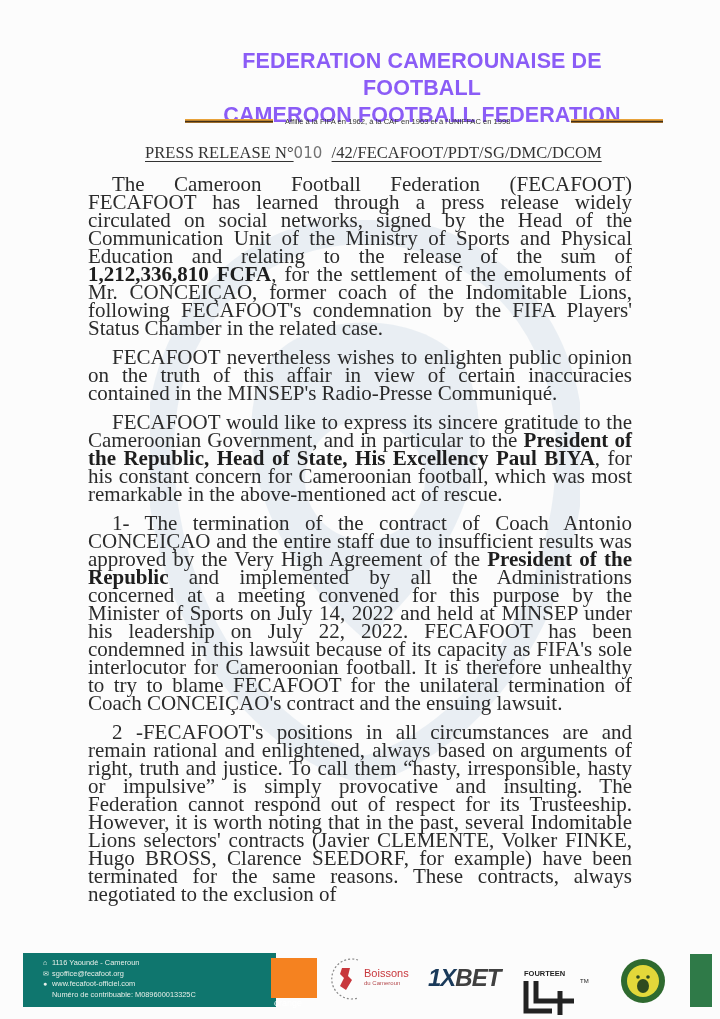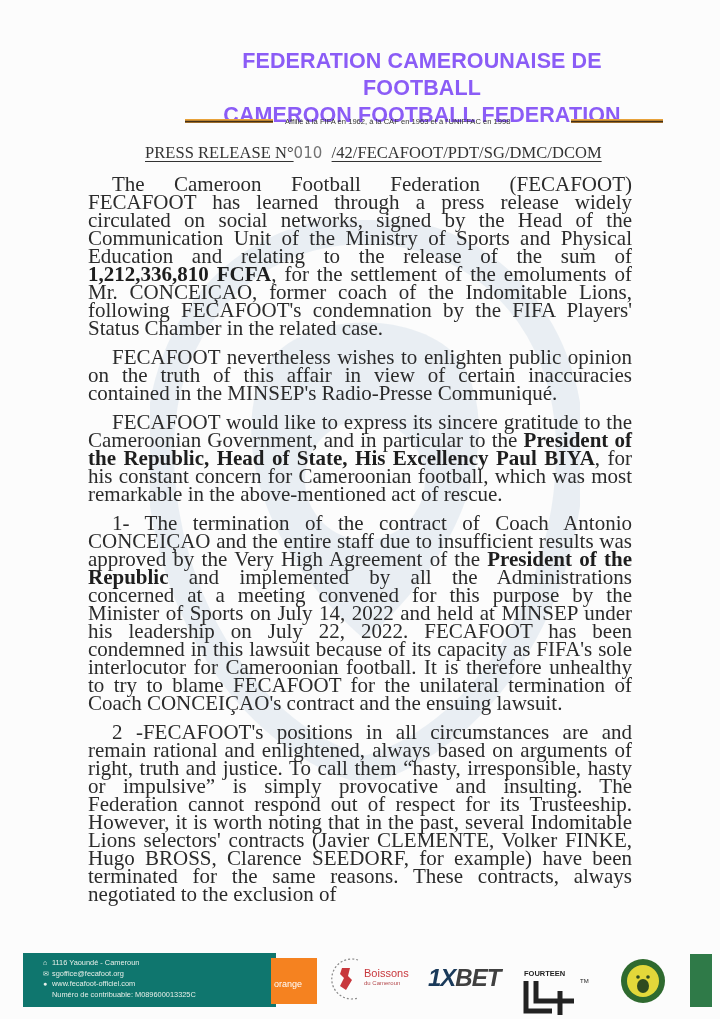--- a/index.html
+++ b/index.html
@@ -51,21 +51,21 @@
     position: absolute; left: 23px; top: 953px; width: 253px; height: 54px;
     background: #0f766e; color: #e8efe9;
     font-family: "Liberation Sans", "DejaVu Sans", sans-serif; font-size: 7.4px; line-height: 10.5px;
     padding: 5px 0 16px 20px; box-sizing: border-box;
   }
   .footer-green .ln { display: flex; align-items: center; white-space: nowrap; }
   .footer-green .ic { width: 9px; display: inline-block; font-size: 7px; }
   .footer-green .ind { padding-left: 9px; }
 
   .logo { position: absolute; }
-  .orange-logo { left: 271px; top: 958px; width: 46px; height: 46px; background: #f58220; color: #fff; font-family: "Liberation Sans", sans-serif; font-size: 9px; box-sizing: border-box; padding: 21px 0 0 3px; }
+  .orange-logo { left: 271px; top: 958px; width: 46px; height: 39px; background: #f58220; color: #fff; font-family: "Liberation Sans", sans-serif; font-size: 9px; box-sizing: border-box; padding: 40px 0 0 3px; }
   .boissons { left: 328px; top: 956px; width: 86px; height: 50px; }
   .boissons .txt { position: absolute; left: 36px; top: 12px; font-family: "Liberation Sans", sans-serif; color: #c8373c; font-size: 11px; line-height: 10px; }
   .boissons .txt .small { font-size: 6px; color: #b44a4d; }
   .xbet { left: 428px; top: 964px; font-family: "Liberation Sans", sans-serif; font-weight: bold; font-style: italic; font-size: 24px; letter-spacing: -1px; }
   .xbet .a { color: #1a3a5a; } .xbet .b { color: #404040; }
   .fourteen { left: 522px; top: 957px; width: 72px; height: 48px; margin-top: 12px; }
   .fourteen .lbl { position: absolute; left: 2px; top: 0; font-family: "Liberation Sans", sans-serif; font-weight: bold; font-size: 7.5px; color: #222; }
   .fourteen .tm { position: absolute; left: 58px; top: 9px; font-family: "Liberation Sans", sans-serif; font-size: 6px; color: #222; }
   .lion { left: 620px; top: 958px; width: 46px; height: 46px; }
   .green-strip { left: 690px; top: 954px; width: 22px; height: 53px; background: #2f7a48; }

